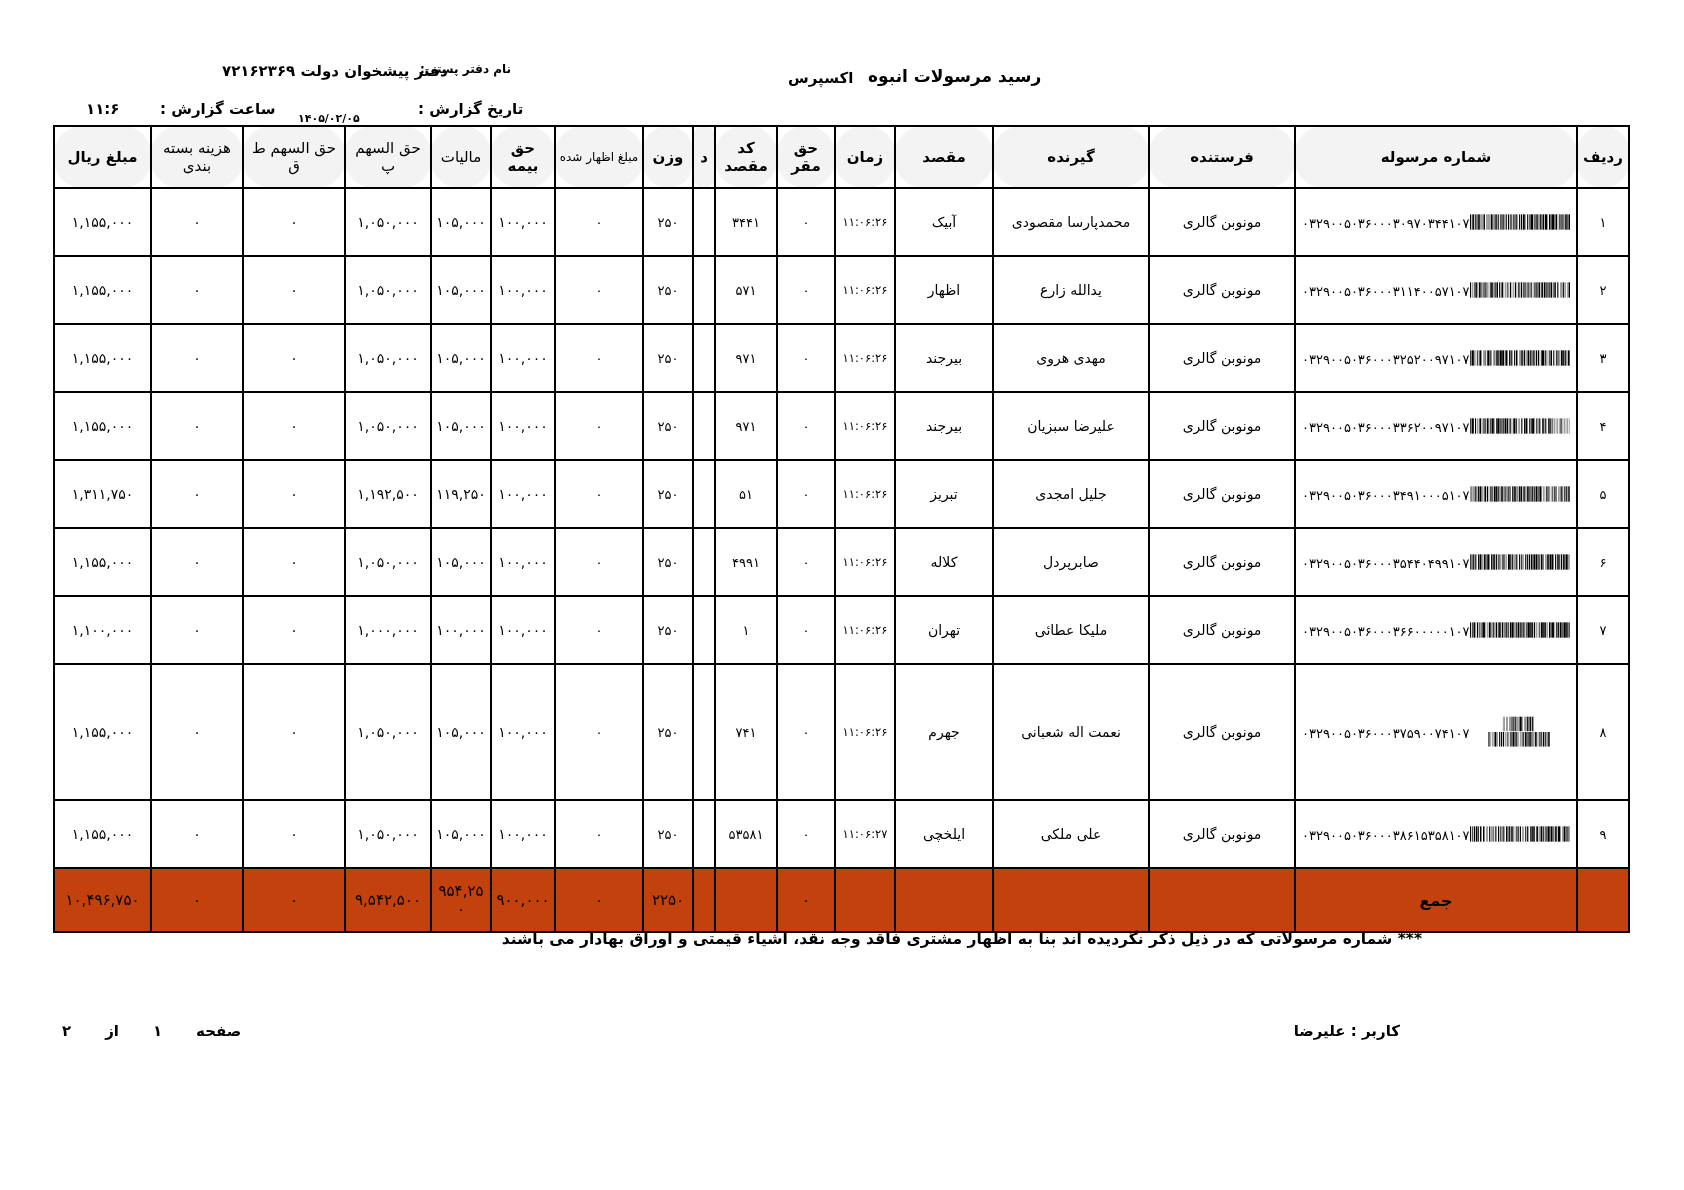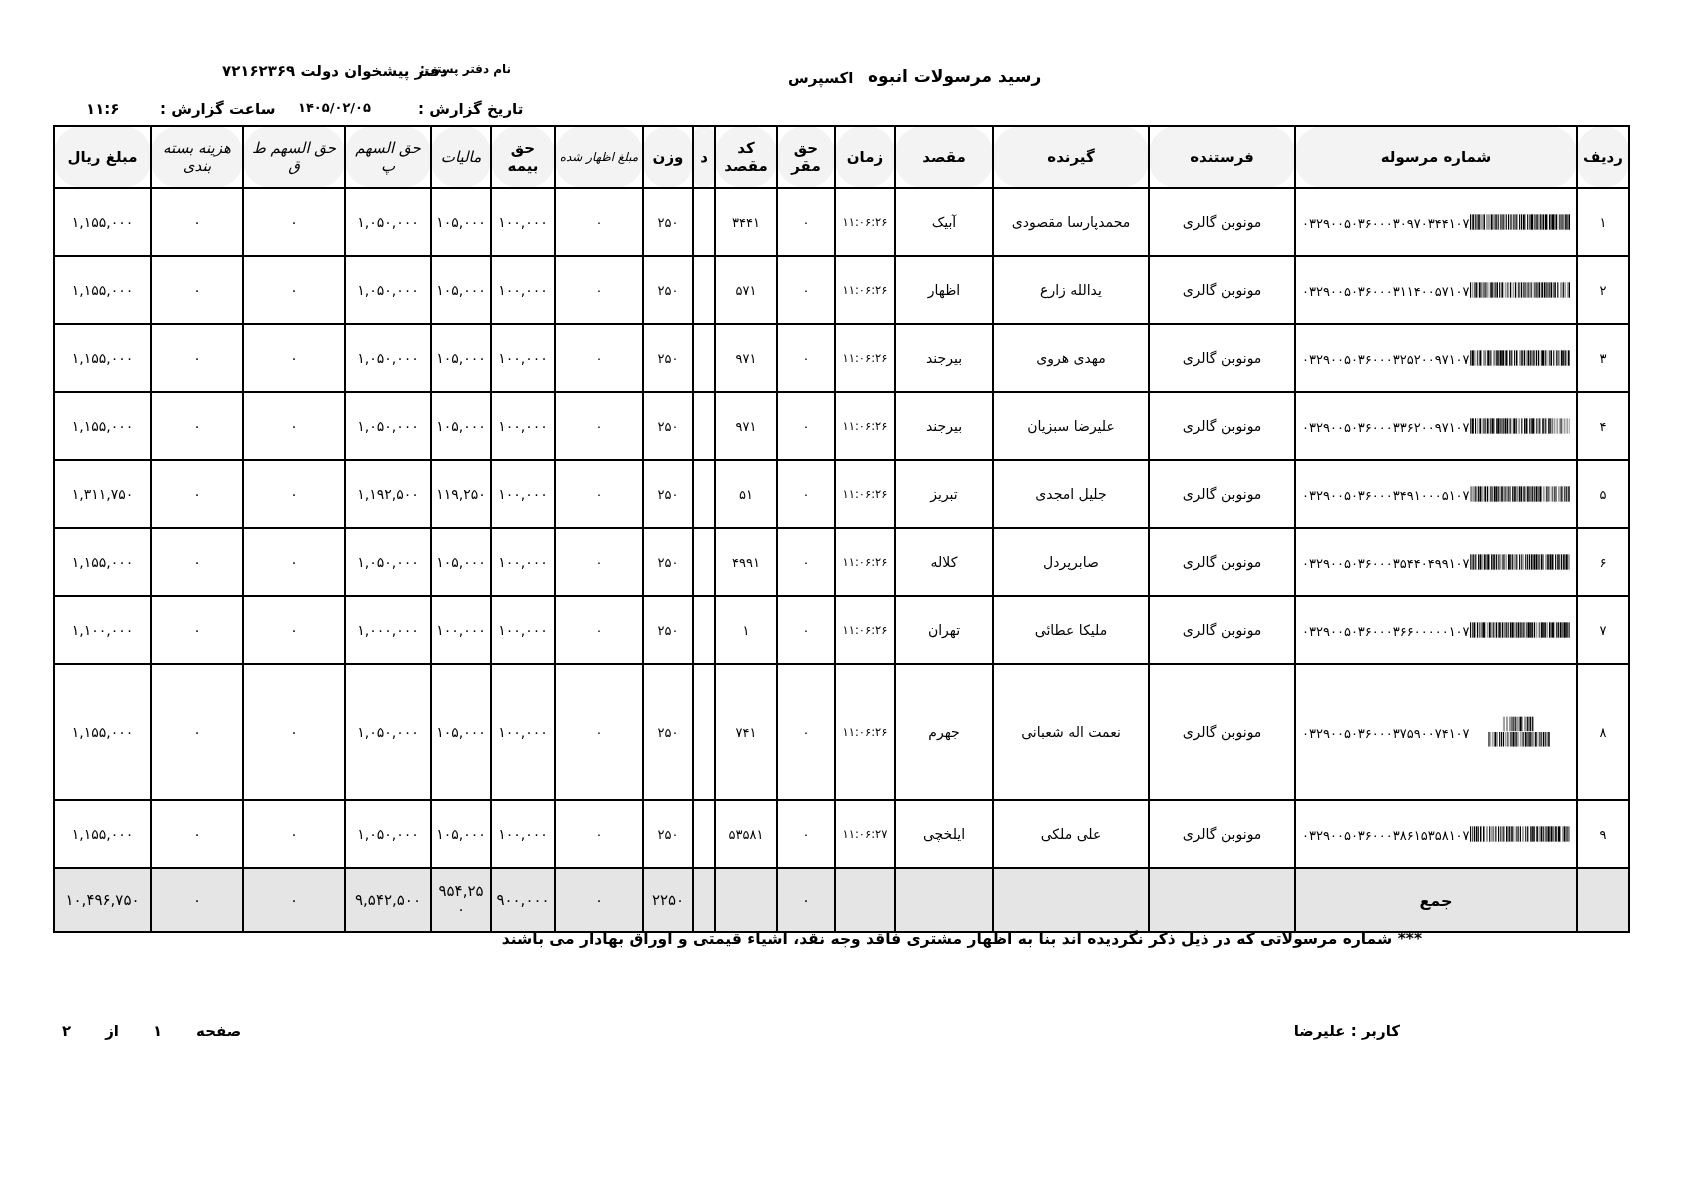--- a/index.html
+++ b/index.html
@@ -5,38 +5,38 @@
   html,body{margin:0;padding:0;background:#fff;}
   body{width:1684px;height:1190px;overflow:hidden;font-family:"DejaVu Sans",sans-serif;color:#000;}
   .doc{position:relative;width:1684px;height:1190px;background:#fff;direction:rtl;}
   .abs{position:absolute;white-space:nowrap;}
   .b{font-weight:bold;}
   #title-main{top:66px;left:868px;font-size:17px;}
   #title-service{top:69px;left:788px;font-size:15px;}
   #office-label{top:62px;left:420px;font-size:12px;}
   #office-value{top:62px;left:222px;font-size:15px;}
   #date-label{top:100px;left:418px;font-size:15px;text-align:right;}
-  #date-value{top:100px;left:298px;font-size:13px;}
+  #date-value{top:112px;left:298px;font-size:11px;}
   #time-label{top:100px;left:160px;font-size:15px;}
   #time-value{top:100px;left:86px;font-size:15px;}
   table#tbl{position:absolute;top:125px;right:54px;width:1575px;border-collapse:collapse;table-layout:fixed;background:#fff;}
   #tbl th,#tbl td{border:2px solid #000;text-align:center;vertical-align:middle;padding:2px 3px;overflow:hidden;}
   #tbl thead th{background:#f3f3f3;height:56px;font-size:15px;font-weight:bold;border-radius:28px;}
-  #tbl thead th.thin{font-weight:normal;font-style:italic;}
+  #tbl thead th.thin{font-weight:normal;}
   #tbl thead th.small{font-size:12px;}
   #tbl tbody td{font-size:14px;height:60px;background:#fff;}
   #tbl tbody tr.tall td{height:128px;}
   #tbl td.col-zaman{font-size:11.5px;}
   #tbl td.col-radif,#tbl td.col-kod_maghsad,#tbl td.col-vazn,#tbl td.col-hagh_maghar,#tbl td.col-mablagh_ezhar{font-size:13px;}
   #tbl td.bc-cell{padding:3px 6px;}
   .bc-wrap{display:flex;flex-direction:row;align-items:center;justify-content:center;}
   .bc-wrap svg{display:block;}
   .bc-wrap svg rect{fill:#000;}
   .bc-num{font-size:13px;letter-spacing:2px;direction:ltr;unicode-bidi:bidi-override;text-align:center;margin-top:2px;white-space:nowrap;}
-  #tbl tr.totals td{background:#e5e5e5;height:56px;font-size:15px;word-break:break-all;margin-top:42px;}
+  #tbl tr.totals td{background:#c2410c;height:56px;font-size:15px;word-break:break-all;margin-top:42px;}
   #tbl tr.totals td.bc-cell{font-weight:bold;font-size:16px;word-break:normal;}
   .footnote{position:absolute;top:930px;right:262px;font-weight:bold;font-size:15.5px;white-space:nowrap;}
   .footnote .marker{letter-spacing:1px;}
   .user-line{position:absolute;top:1022px;right:284px;font-weight:bold;font-size:15px;}
   .pagenav{position:absolute;top:1022px;left:62px;display:flex;direction:rtl;gap:34px;font-weight:bold;font-size:15px;}
 </style>
 </head>
 <body>
 
 <div class="doc">

